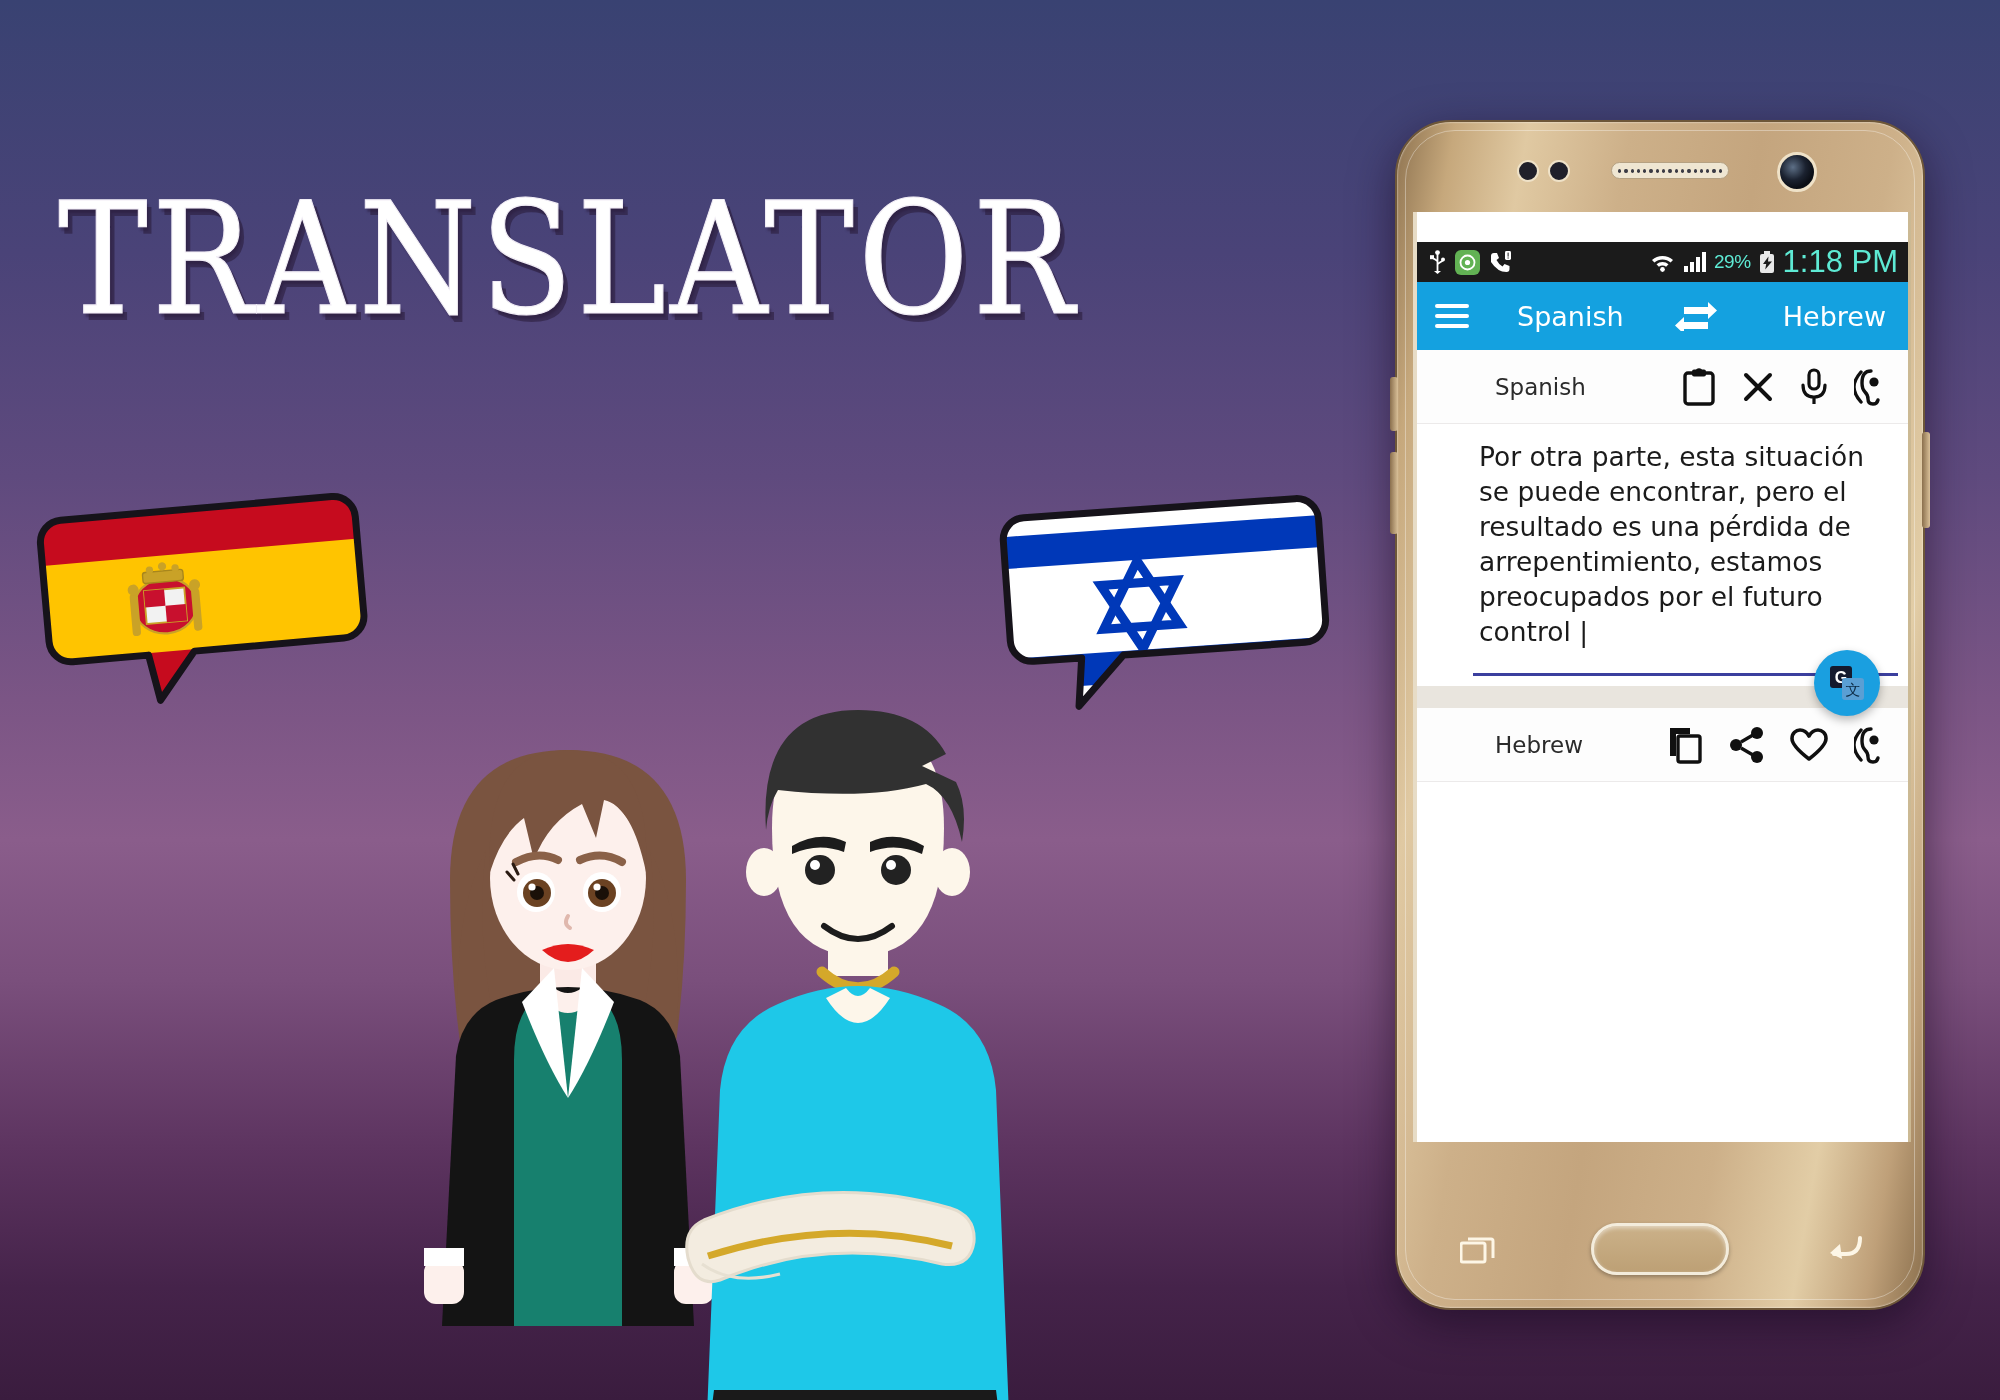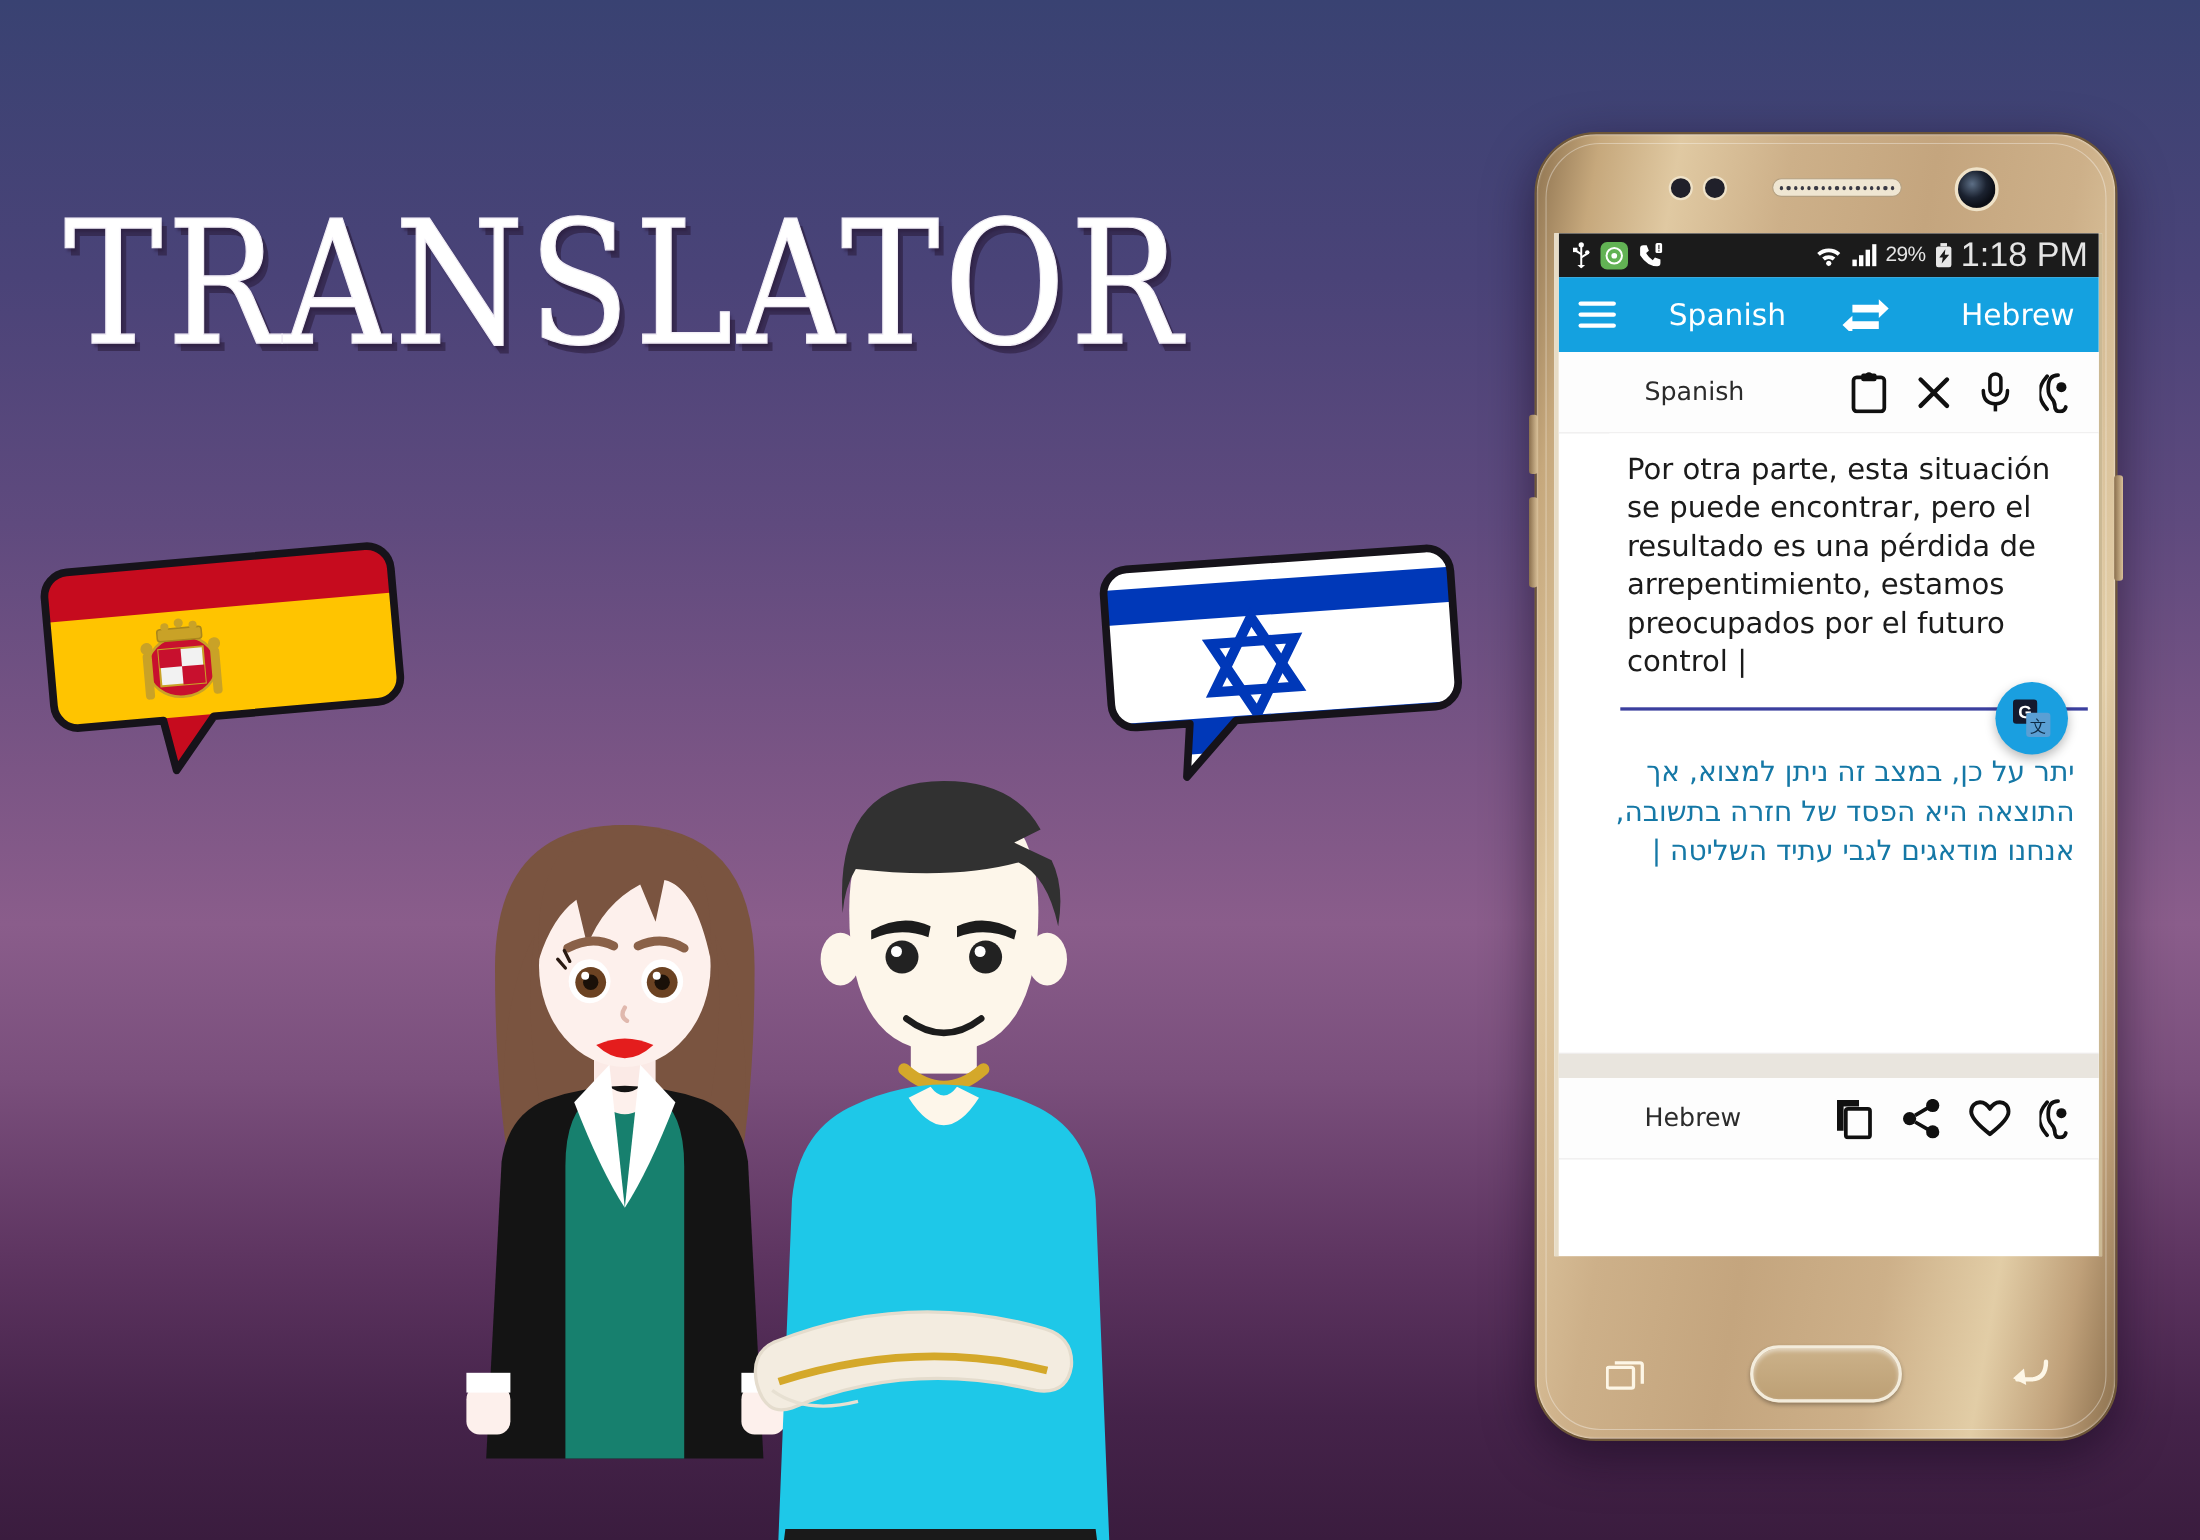--- a/index.html
+++ b/index.html
@@ -96,23 +96,24 @@
     left: 16px; top: 90px;
     width: 498px; height: 930px;
     background: #ffffff;
     overflow: hidden;
     border-left: 4px solid #e7dcc6;
     border-right: 3px solid #cbb994;
   }
 
   
   #statusbar {
-    height: 40px; background: #1b1b1b; color: #e5e5e5;
+    height: 40px; background: #1b1b1b; color: #5eead4;
     display: flex; align-items: center; padding: 0 10px 0 12px;
     font-size: 21px;
+    margin-top: 30px;
   }
   #status-left { display: flex; align-items: center; gap: 9px; }
   #status-right { margin-left: auto; display: flex; align-items: center; gap: 8px; }
   .sb-ic { display: inline-flex; align-items: center; }
   #battery-pct { font-size: 19px; letter-spacing: -0.5px; }
   #clock { font-size: 31px; letter-spacing: 0px; }
   #app-green-icon {
     width: 25px; height: 25px; border-radius: 6px; background: #62b254;
     display: inline-flex; align-items: center; justify-content: center;
   }
@@ -480,23 +481,20 @@
         <div id="fab">
           <svg width="36" height="36" viewBox="0 0 36 36">
             <rect x="1" y="1" width="22" height="22" rx="3" fill="#141a2e"></rect>
             <text x="12" y="18" font-family="'Liberation Sans',sans-serif" font-size="16" font-weight="bold" fill="#ffffff" text-anchor="middle">G</text>
             <rect x="13" y="13" width="22" height="22" rx="3" fill="#5a9fd4"></rect>
             <text x="24" y="30" font-family="'DejaVu Sans',sans-serif" font-size="15" fill="#0d2b45" text-anchor="middle">文</text>
           </svg>
         </div>
       </div>
 
-      <div id="out-panel">
-        <div id="out-text">יתר על כן, במצב זה ניתן למצוא, אך התוצאה היא הפסד של חזרה בתשובה, אנחנו מודאגים לגבי עתיד השליטה |</div>
-      </div>
 
       <div id="gap-strip"></div>
 
       <div class="io-toolbar">
         <div class="io-label">Hebrew</div>
         <div class="io-actions">
           <span>
             <svg width="36" height="38" viewBox="0 0 36 38">
               <path d="M2 2 H22 V8 H8 V30 H2 Z" fill="#101010"></path>
               <rect x="10" y="10" width="22" height="26" rx="2" fill="none" stroke="#101010" stroke-width="3.4"></rect>

